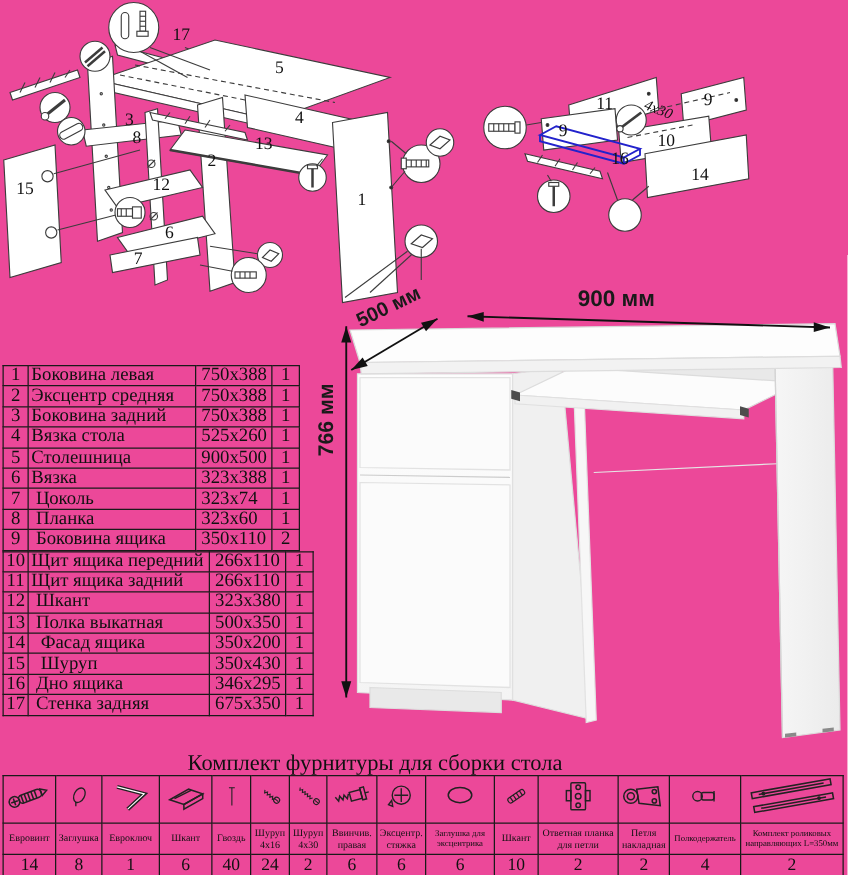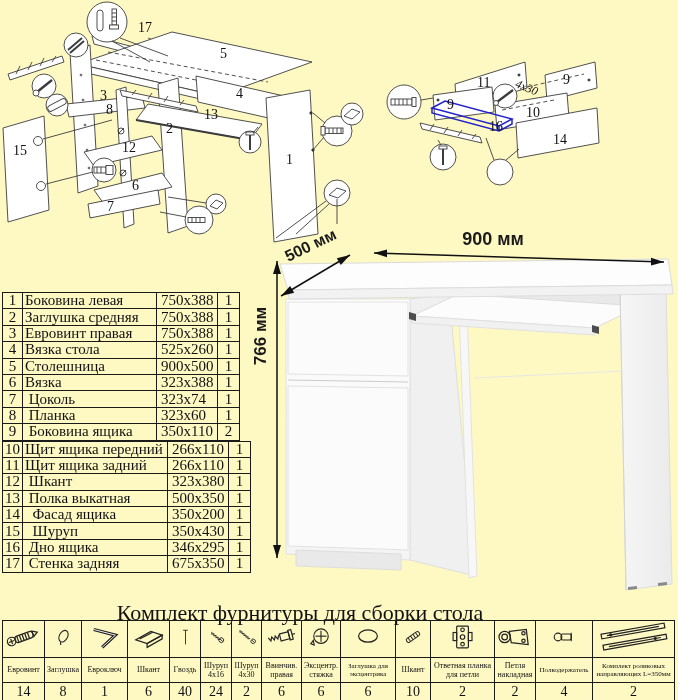--- a/index.html
+++ b/index.html
@@ -1,32 +1,32 @@
 <!DOCTYPE html>
 <html><head>
 <meta charset="utf-8">
 <style>
   html,body{margin:0;padding:0;background:#fff;}
-  #page{position:relative;width:678px;height:700px;background:#fef9c3;overflow:hidden;
+  #page{position:relative;width:678px;height:700px;background:#ec4899;overflow:hidden;
         font-family:"Liberation Serif", serif;color:#111;}
   .abs{position:absolute;}
   svg text{font-family:"Liberation Serif", serif;fill:#111;}
   .dimtxt{font-family:"Liberation Sans", sans-serif;font-weight:bold;fill:#1a1a1a;}
 
   
   #parts{left:2px;top:292px;}
   table{border-collapse:collapse;table-layout:fixed;}
   .parts td{border:1px solid #1a1a1a;font-size:15px;line-height:1;height:15.4px;
             padding:0 2px;white-space:pre;overflow:hidden;}
   .parts .c-num{text-align:center;padding:0;}
   .parts .c-size{padding-left:4px;margin-top:15px;}
   .parts .c-qty{text-align:center;padding:0;}
 
   
-  #hw-title{left:0;top:600px;width:600px;text-align:center;font-size:22px;}
+  #hw-title{left:0;top:600px;width:600px;text-align:center;font-size:18px;}
   #hw{left:2px;top:620px;}
   .hw td{border:1px solid #1a1a1a;text-align:center;vertical-align:middle;overflow:hidden;}
   .hw .ico{height:36px;padding:0;}
   .hw .name{font-size:8px;line-height:1.15;height:24px;padding:0 1px;}
   .hw .name.xs{font-size:7px;}
   .hw .qty{font-size:14px;height:16px;line-height:1;}
   .ln{stroke:#3c3c3c;stroke-width:0.9;fill:#fff;}
   .nf{fill:none;}
   .dk{stroke:#222;fill:none;stroke-width:1.3;}
 </style>
@@ -322,27 +322,27 @@
         </colgroup>
     <tbody>
           <tr>
             <td class="c-num">1</td>
             <td class="c-name">Боковина левая</td>
             <td class="c-size">750x388</td>
             <td class="c-qty">1</td>
           </tr>
     <tr>
             <td class="c-num">2</td>
-            <td class="c-name">Заглушка средняя</td>
+            <td class="c-name">Эксцентр средняя</td>
             <td class="c-size">750x388</td>
             <td class="c-qty">1</td>
           </tr>
     <tr>
             <td class="c-num">3</td>
-            <td class="c-name">Евровинт правая</td>
+            <td class="c-name">Боковина задний</td>
             <td class="c-size">750x388</td>
             <td class="c-qty">1</td>
           </tr>
     <tr>
             <td class="c-num">4</td>
             <td class="c-name">Вязка стола</td>
             <td class="c-size">525x260</td>
             <td class="c-qty">1</td>
           </tr>
     <tr>

